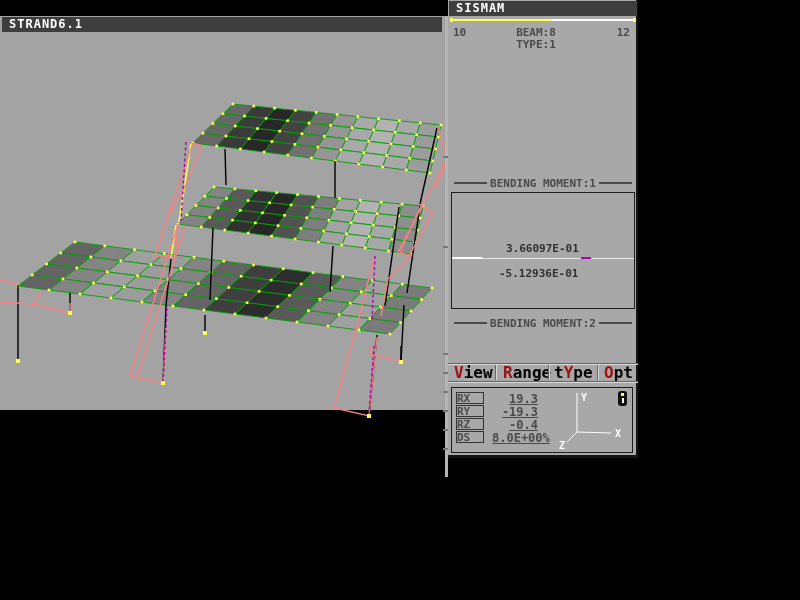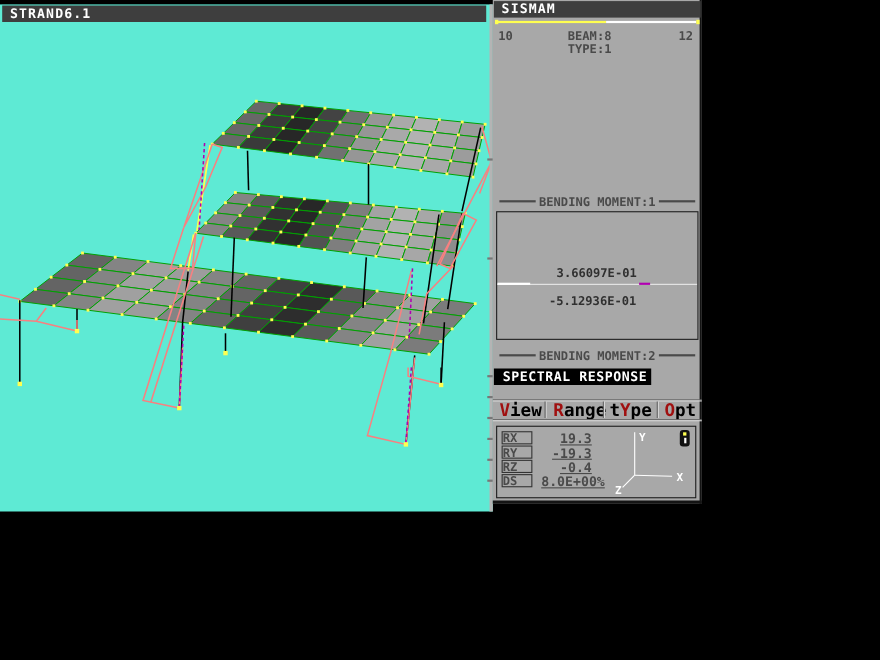--- a/index.html
+++ b/index.html
@@ -1,20 +1,20 @@
 <!DOCTYPE html>
 <html style="--panel_bg: #a8a8a8; --titlebar_bg: #3e3e3e; --titlebar_text: #ffffff; --accent_red: #f85252; --frame_red: #f88080; --mesh_green: #00a000; --node_yellow: #ffff50; --magenta: #b000b0; --menu_hotkey: #a01010; --dim_text: #828282; --panel_text: #4a4a4a; --value_text: #303030; --column_black: #000000;"><head>
 <meta charset="utf-8">
 <style>
   html,body{margin:0;padding:0;background:#000;}
   *{box-sizing:border-box;}
   .screen{position:relative;width:800px;height:600px;background:#000;overflow:hidden;
           font-family:"DejaVu Sans Mono","Liberation Mono",monospace;font-weight:bold;}
   
-  .canvas{position:absolute;left:0;top:4px;width:448px;height:461px;background:#5eead4;}
+  .canvas{position:absolute;left:0;top:16px;width:448px;height:394px;background:#a3a3a3;}
   .canvas svg{position:absolute;left:0;top:0;}
   .titlebar{position:absolute;height:15px;background:var(--titlebar_bg);color:var(--titlebar_text);
             font-size:12px;line-height:15px;padding-left:7px;letter-spacing:1px;}
   .main-titlebar{left:2px;top:1px;width:440px;}
   .divider{position:absolute;left:445px;top:0;width:3px;height:461px;background:#b4b4b4;}
   .divider .tick{position:absolute;left:-2px;width:5px;height:2px;background:#777;}
   
   .panel{position:absolute;left:448px;top:0;width:190px;height:458px;background:var(--panel_bg);
          border-right:2px solid #141414;border-bottom:3px solid #141414;color:var(--panel_text);}
   .panel-titlebar{left:1px;top:1px;width:188px;}
@@ -452,23 +452,20 @@
       </svg>
       <span class="dval" style="left:52px;top:50px">3.66097E-01</span>
       <span class="dval" style="left:45px;top:75px">-5.12936E-01</span>
     </div>
     <div class="bm-row" style="top:317px">
       <div class="bm-line"></div>
       <span>BENDING MOMENT:2</span>
       <div class="bm-line"></div>
     </div>
 
-    <div class="spectral-header">
-      <span>SPECTRAL RESPONSE</span>
-    </div>
     <div class="groove" style="top:363px"></div>
 
     <div class="menu-row">
       <div class="menu-item" style="left:6px"><span></span><span class="hot">V</span><span>iew</span></div>
       <div class="menu-sep" style="left:47px"></div>
       <div class="menu-item" style="left:55px"><span></span><span class="hot">R</span><span>ange</span></div>
       <div class="menu-sep" style="left:100px"></div>
       <div class="menu-item" style="left:106px"><span>t</span><span class="hot">Y</span><span>pe</span></div>
       <div class="menu-sep" style="left:149px"></div>
       <div class="menu-item" style="left:156px"><span></span><span class="hot">O</span><span>pt</span></div>

